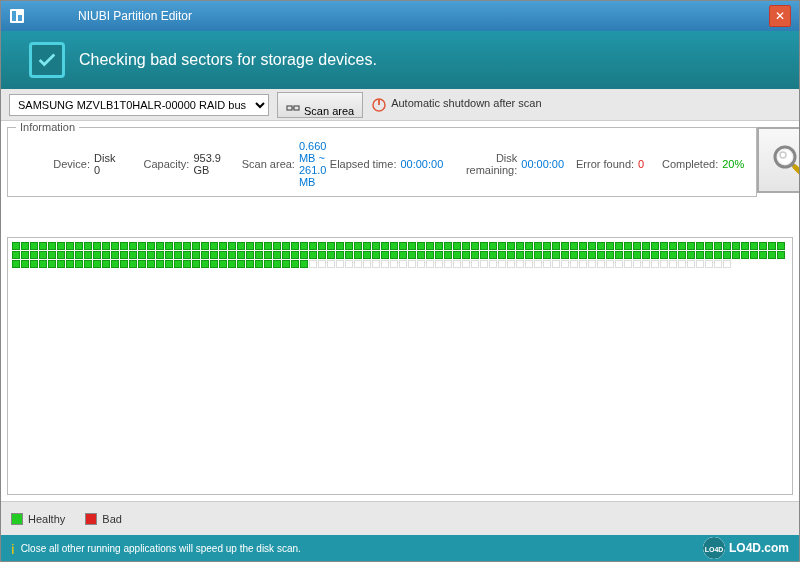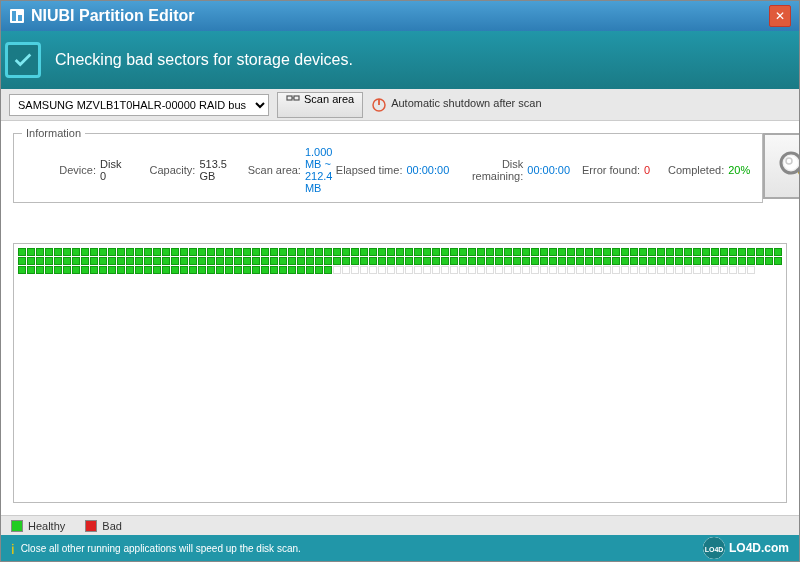--- a/index.html
+++ b/index.html
@@ -35,22 +35,23 @@
       display: flex;
       align-items: center;
       gap: 6px;
     }
     .title-bar-icon {
       width: 16px;
       height: 16px;
     }
     .title-text {
       color: white;
-      font-size: 16px;
-      font-weight: bold;
+      font-size: 12px;
+      font-weight: normal;
+      margin-left: 47px;
     }
     .close-btn {
       width: 22px;
       height: 22px;
       background: #e05a3a;
       border: 1px solid #c0392b;
       border-radius: 2px;
       display: flex;
       align-items: center;
       justify-content: center;
@@ -58,21 +59,21 @@
       font-size: 12px;
       cursor: pointer;
     }
 
     
     .header-banner {
       background: linear-gradient(to bottom, #2196a8, #1a7a85);
       height: 58px;
       display: flex;
       align-items: center;
-      padding: 0 4px;
+      padding: 0 28px;
       gap: 14px;
       flex-shrink: 0;
     }
     .check-icon {
       width: 36px;
       height: 36px;
       background: #1a7a85;
       border: 3px solid #4dd0e0;
       border-radius: 4px;
       display: flex;
@@ -109,38 +110,38 @@
       width: 260px;
     }
     .toolbar-btn {
       height: 26px;
       padding: 0 8px;
       font-size: 11px;
       border: 1px solid #aaa;
       background: linear-gradient(to bottom, #f5f5f5, #e0e0e0);
       cursor: pointer;
       display: flex;
-      align-items: flex-start;
+      align-items: flex-end;
       gap: 4px;
     }
     .auto-shutdown {
       display: flex;
       align-items: flex-start;
       gap: 4px;
       font-size: 11px;
       color: #333;
     }
 
     
     .main-content {
       flex: 1;
       background: white;
       display: flex;
       flex-direction: column;
-      padding: 12px;
+      padding: 6px;
       overflow: hidden;
       gap: 24px;
     }
     .info-wrapper {
       border: 1px solid #bbb;
       padding: 8px 12px;
       margin-bottom: 8px;
       flex: 1;
       position: relative;
     }
@@ -233,21 +234,21 @@
       border: 1px solid #119911;
       flex-shrink: 0;
     }
     .scan-block.empty {
       background: transparent;
       border: 1px solid #ddd;
     }
 
     
     .legend-bar {
-      height: 20px;
+      height: 34px;
       background: #e8e8e8;
       border-top: 1px solid #ccc;
       display: flex;
       align-items: center;
       padding: 0 10px;
       gap: 20px;
       flex-shrink: 0;
     }
     .legend-item {
       display: flex;
@@ -363,25 +364,25 @@
         <span class="info-label-text">Information</span>
         <div class="info-grid">
 
           <div class="info-col">
             <div class="info-row">
               <span class="info-key">Device:</span>
               <span class="info-val">Disk 0</span>
             </div>
             <div class="info-row">
               <span class="info-key">Capacity:</span>
-              <span class="info-val">513.5 GB</span>
+              <span class="info-val">953.9 GB</span>
             </div>
             <div class="info-row">
               <span class="info-key">Scan area:</span>
-              <span class="info-val blue">1.000 MB ~ 212.4 MB</span>
+              <span class="info-val blue">0.660 MB ~ 261.0 MB</span>
             </div>
           </div>
 
           <div class="info-col">
             <div class="info-row">
               <span class="info-key">Elapsed time:</span>
               <span class="info-val blue">00:00:00</span>
             </div>
             <div class="info-row">
               <span class="info-key">Disk remaining:</span>

